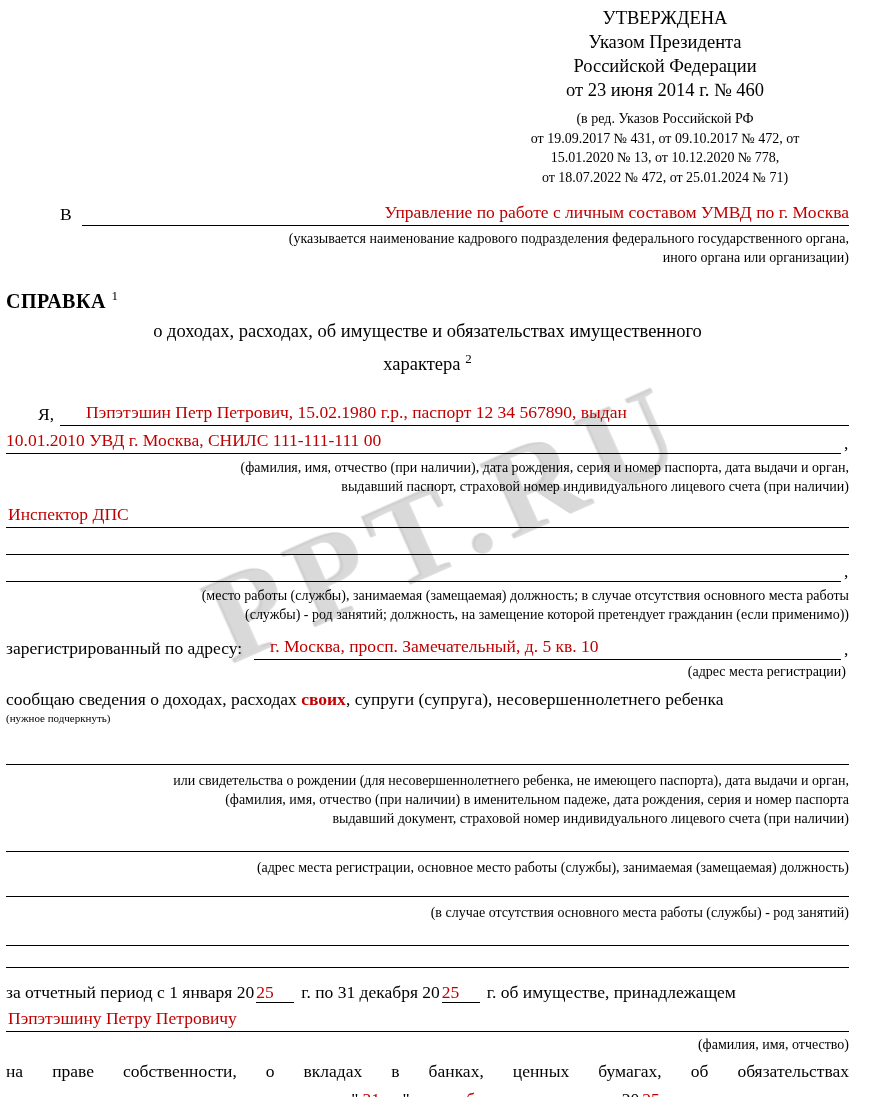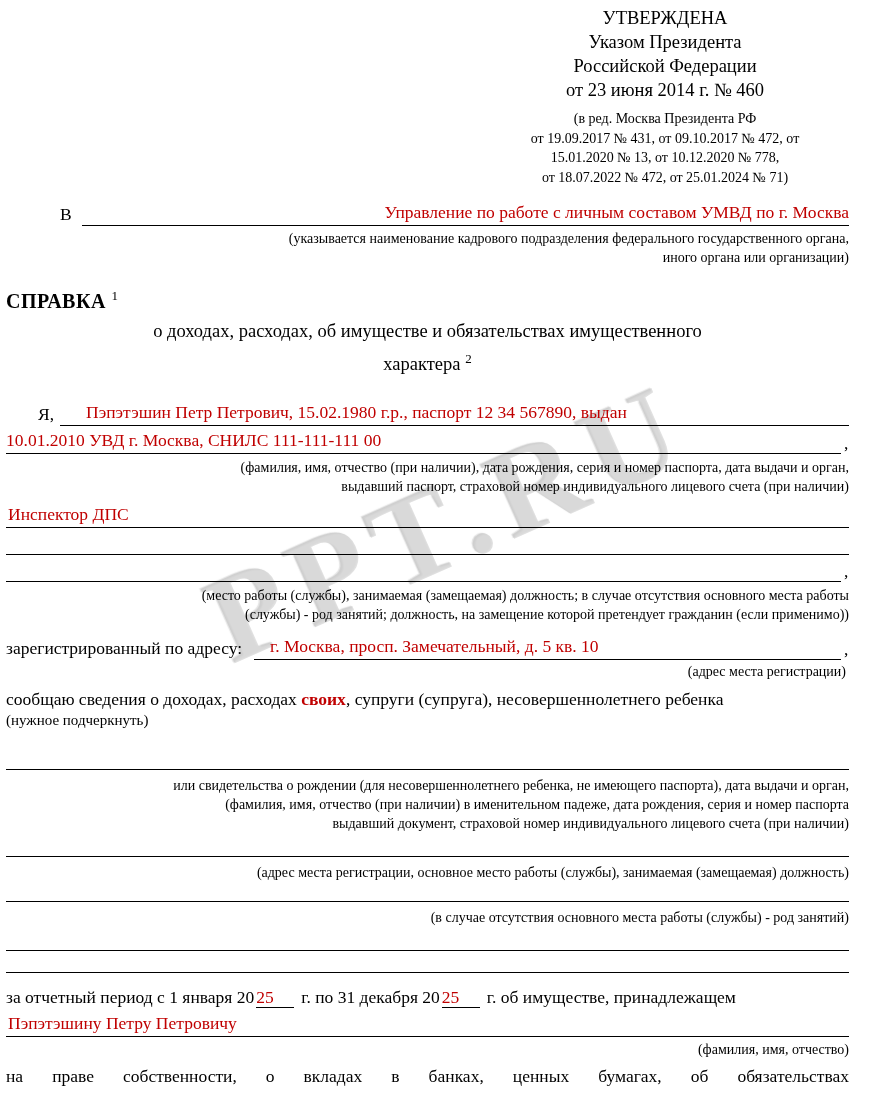--- a/index.html
+++ b/index.html
@@ -79,21 +79,21 @@
 
   
   .address-row { margin-top: 8px; font-size: 17.5px; height: 28px; }
   .address-row .label { padding-right: 12px; padding-bottom: 1px; }
   .address-row .fill { padding-left: 16px; }
   .address-caption { margin-left: 290px; width: 550px; margin-top: 2px; }
 
   
   .subject-para { margin-top: 6px; font-size: 17.5px; line-height: 24px; }
   .subject-para .hl { font-weight: bold; }
-  .subject-note { font-size: 15px; margin-top: 1px; }
+  .subject-note { font-size: 11px; margin-top: 1px; }
 
   .blank-rule { border-bottom: 1.5px solid #000; }
   .sp-rule-1 { margin-top: 40px; }
   .caption-block { margin-top: 6px; }
   .sp-rule-2 { margin-top: 23px; }
   .sp-rule-3 { margin-top: 19px; }
   .sp-rule-4 { margin-top: 23px; }
   .sp-rule-5 { margin-top: 21px; }
 
   
@@ -132,21 +132,21 @@
   <div class="watermark">PPT.RU</div>
 
   <div class="content">
 
     <div class="approval">
       <div class="main-line">УТВЕРЖДЕНА</div>
       <div class="main-line">Указом Президента</div>
       <div class="main-line">Российской Федерации</div>
       <div class="main-line">от 23 июня 2014 г. № 460</div>
       <div class="amend">
-        <div class="amend-line">(в ред. Москва Президента РФ</div>
+        <div class="amend-line">(в ред. Указов Российской РФ</div>
         <div class="amend-line">от 19.09.2017 № 431, от 09.10.2017 № 472, от</div>
         <div class="amend-line">15.01.2020 № 13, от 10.12.2020 № 778,</div>
         <div class="amend-line">от 18.07.2022 № 472, от 25.01.2024 № 71)</div>
       </div>
     </div>
 
     <div class="recipient-row flex-row">
       <span class="prefix">В</span>
       <span class="fill grow red">Управление по работе с личным составом УМВД по г. Москва</span>
     </div>

